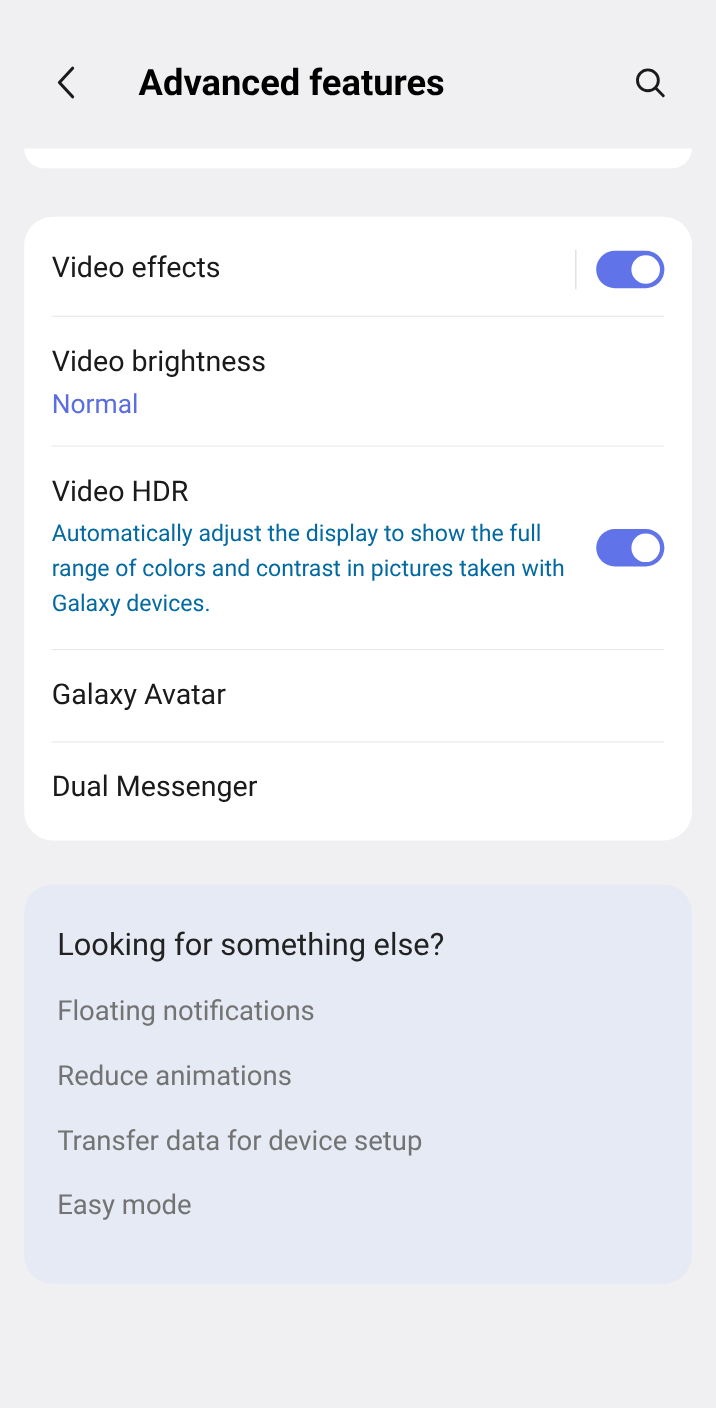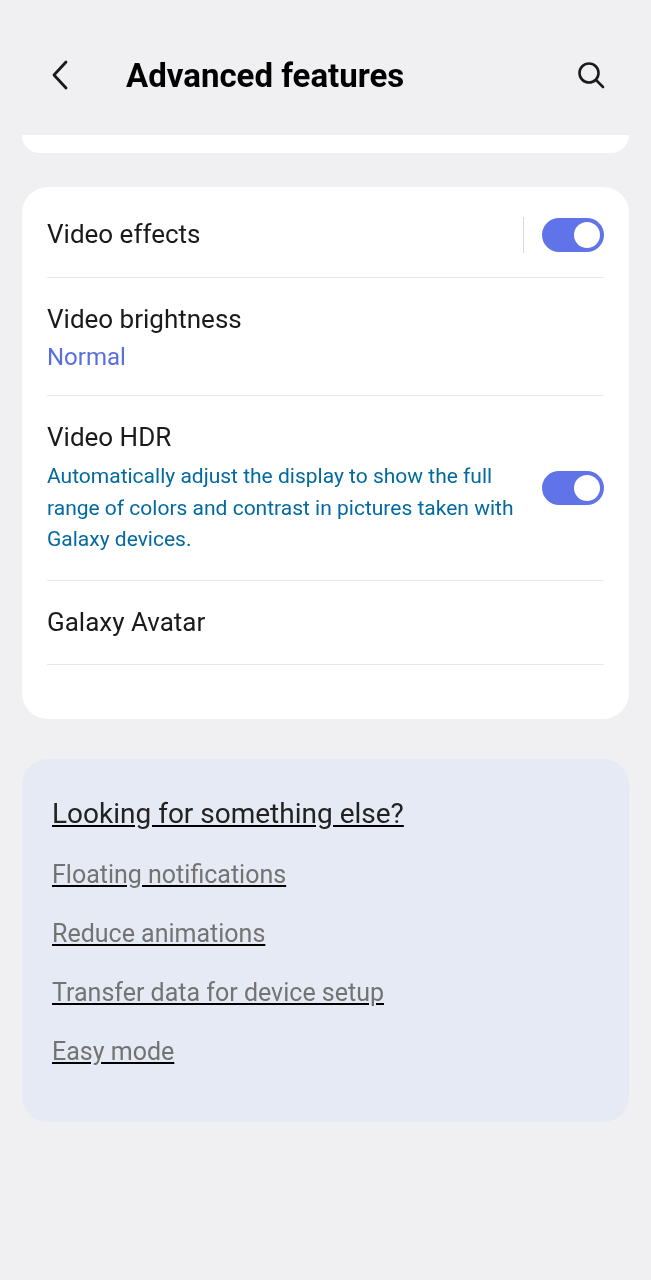--- a/index.html
+++ b/index.html
@@ -41,21 +41,21 @@
 
   .peek-card {
     background: #fff;
     margin: 0 22px;
     height: 18px;
     border-radius: 0 0 26px 26px;
   }
 
   .card {
     background: #fff;
-    margin: 34px 22px 0 22px;
+    margin: 44px 22px 0 22px;
     border-radius: 26px;
     padding: 0 25px;
   }
 
   .item {
     padding: 24px 0;
     display: flex;
     align-items: center;
     border-bottom: 1px solid #e8e8ea;
   }
@@ -104,21 +104,20 @@
     width: 26px; height: 26px;
     background: #fff;
     border-radius: 50%;
   }
 
   .footer-card {
     background: #e6eaf4;
     margin: 40px 22px 0 22px;
     border-radius: 26px;
     padding: 38px 30px 40px 30px;
-    text-decoration: underline;
   }
   .footer-title {
     font-size: 28px;
     color: #222;
     margin-bottom: 28px;
   }
   .footer-link {
     font-size: 25px;
     color: #737373;
     margin: 30px 0;
@@ -176,20 +175,21 @@
   </div>
 
   <div class="item">
     <div class="item-text">
       <div class="item-title">Galaxy Avatar</div>
     </div>
   </div>
 
   <div class="item" style="padding-bottom:30px">
     <div class="item-text">
+      <div class="item-title">Dual Messenger</div>
     </div>
   </div>
 
 </div>
 
 <div class="footer-card">
   <div class="footer-title">Looking for something else?</div>
   <div class="footer-link">Floating notifications</div>
   <div class="footer-link">Reduce animations</div>
   <div class="footer-link">Transfer data for device setup</div>

